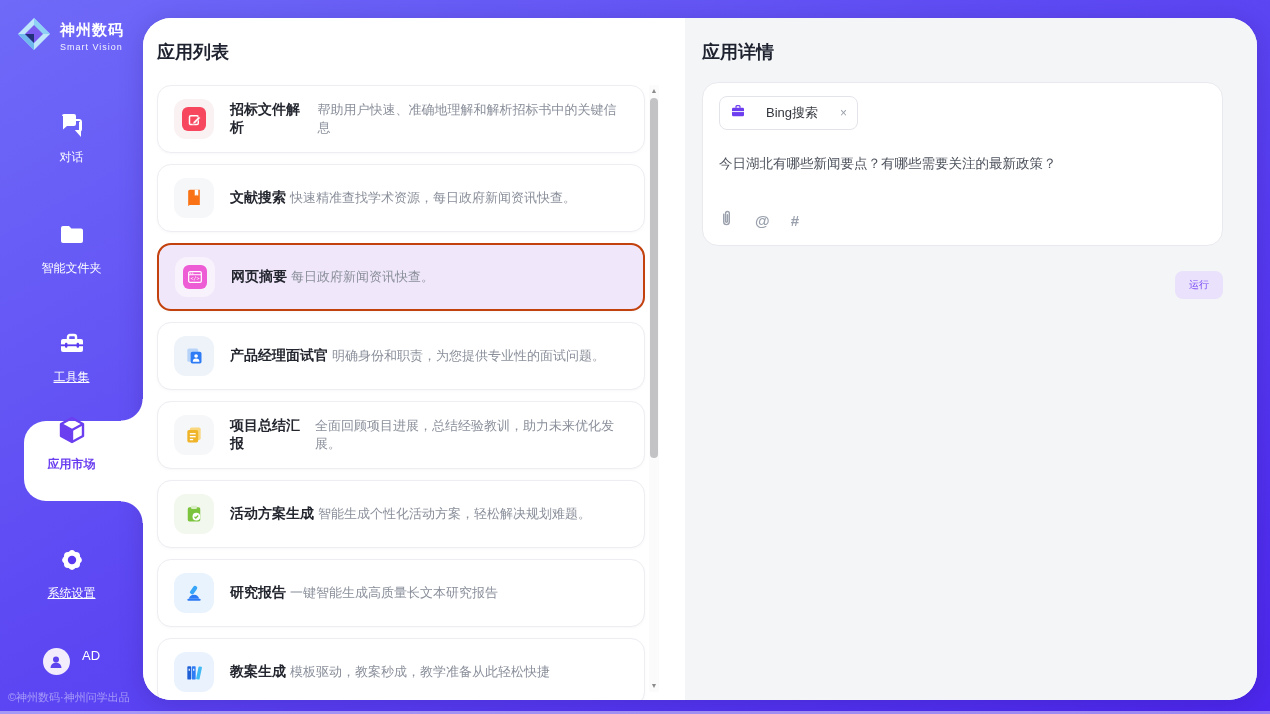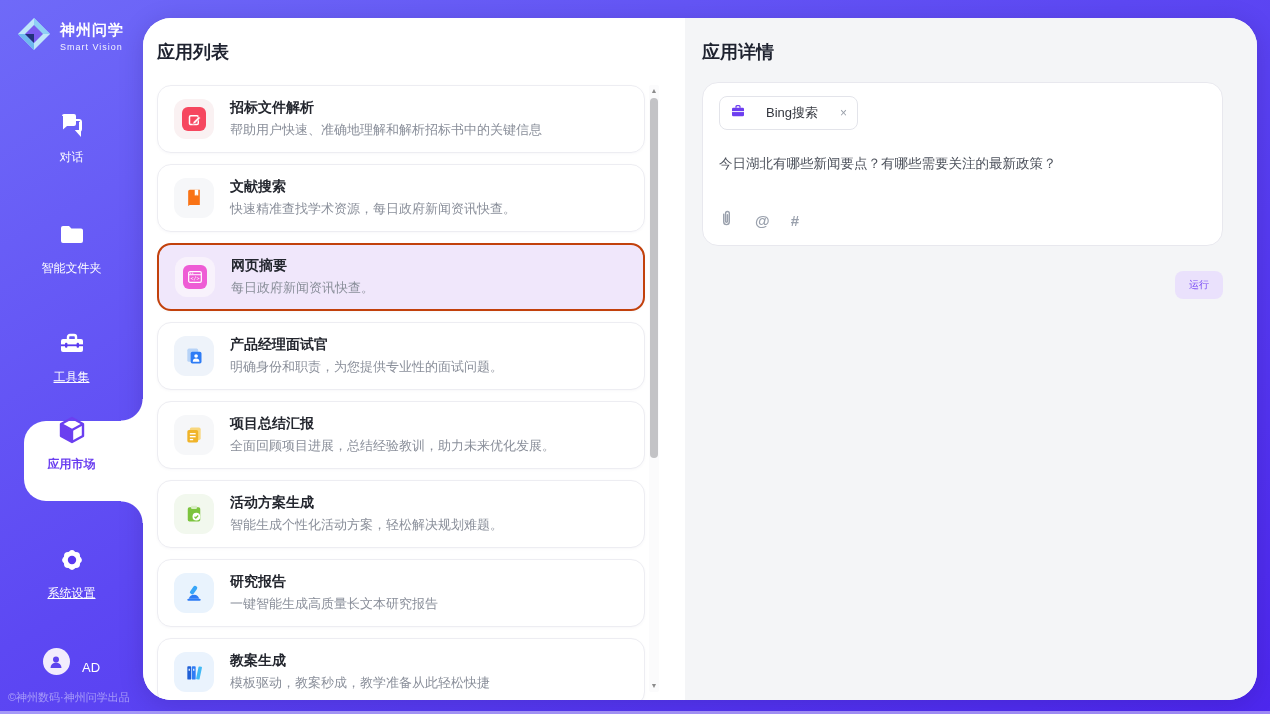--- a/index.html
+++ b/index.html
@@ -18,37 +18,37 @@
   .logo-text .en { font-size:9px; letter-spacing:1px; opacity:.92; margin-top:2px; }
   .nav-item { position:absolute; left:0; width:143px; display:flex; flex-direction:column; align-items:center; gap:7px; cursor:pointer; }
   .nav-item .label { font-size:12px; color:#fff; }
   .nav-item .label.u { text-decoration:underline; }
   .active-bubble { position:absolute; left:24px; right:0; top:421px; height:80px; background:#fff; border-radius:22px 0 0 22px; }
   .notch { position:absolute; right:0; width:22px; height:22px; }
   .notch.top { top:399px; background:radial-gradient(circle 22px at 0 0, transparent 21px, #fff 22px); }
   .notch.bot { top:501px; background:radial-gradient(circle 22px at 0 100%, transparent 21px, #fff 22px); }
   .nav-item.active { z-index:5; }
   .nav-item.active .label { color:#6b3ff0; font-weight:bold; }
-  .user-row { position:absolute; top:648px; left:0; width:143px; display:flex; align-items:flex-end; justify-content:center; gap:12px; cursor:pointer; }
+  .user-row { position:absolute; top:648px; left:0; width:143px; display:flex; align-items:flex-start; justify-content:center; gap:12px; cursor:pointer; }
   .avatar-circle { width:27px; height:27px; border-radius:50%; background:#f2ecfd; display:flex; align-items:center; justify-content:center; }
   .user-name { font-size:13px; color:#fff; }
   .side-footer { position:absolute; left:8px; bottom:9px; font-size:11px; color:rgba(255,255,255,.45); white-space:nowrap; }
 
   
   .content { position:absolute; left:143px; top:18px; width:1114px; height:682px; background:#f4f5f7; border-radius:28px; overflow:hidden; display:flex; box-shadow:0 4px 24px rgba(30,10,90,.18); }
 
   
   .list-panel { width:542px; background:#fff; position:relative; padding:22px 0 0 14px; }
   .panel-title { font-size:18px; font-weight:bold; color:#1f2330; }
   .cards { margin-top:21px; width:488px; }
   .app-card { width:488px; height:68px; background:#fff; border:1px solid #ededf2; border-radius:14px; display:flex; align-items:center; padding:0 16px; gap:16px; margin-bottom:11px; cursor:pointer; box-shadow:0 1px 3px rgba(40,40,80,.03); }
   .app-card.selected { background:#f0e7fb; border:2px solid #c2410c; }
   .app-icon { width:40px; height:40px; border-radius:12px; flex:0 0 40px; display:flex; align-items:center; justify-content:center; }
   .inner-sq { width:24px; height:24px; border-radius:6px; display:flex; align-items:center; justify-content:center; }
-  .app-text { display:flex; flex-direction:column; gap:4px; }
+  .app-text { display:flex; flex-direction:row; gap:4px; }
   .app-name { font-size:14px; font-weight:bold; color:#23262e; }
   .app-desc { font-size:13px; color:#8a8f9a; }
 
   
   .scrollbar { position:absolute; right:26px; top:67px; bottom:8px; width:10px; background:#fbfbfc; border-radius:2px; }
   .sb-arrow { position:absolute; left:0; width:10px; height:12px; font-size:7px; color:#8c8c8c; text-align:center; line-height:12px; cursor:pointer; }
   .sb-arrow.up { top:0; }
   .sb-arrow.down { bottom:0; }
   .sb-thumb { position:absolute; left:1px; top:13px; width:8px; height:360px; background:#c3c3c6; border-radius:4px; cursor:pointer; }
 
@@ -73,21 +73,21 @@
     <span>
       <svg width="36" height="36" viewBox="0 0 36 36">
         <polygon points="18,2 34,18 18,34 2,18" fill="#bfe6fa"></polygon>
         <polygon points="18,2 34,18 18,18" fill="#8fd0f5"></polygon>
         <polygon points="2,18 18,18 18,34" fill="#6fb9ef"></polygon>
         <polygon points="18,9 27,18 18,27 9,18" fill="#7b5cf0"></polygon>
         <polygon points="9,18 18,18 18,27" fill="#22307a"></polygon>
       </svg>
     </span>
     <span class="logo-text">
-      <div class="cn">神州问学</div>
+      <div class="cn">神州数码</div>
       <div class="en">Smart Vision</div>
     </span>
   </div>
 
   <div class="active-bubble"></div>
   <div class="notch top"></div>
   <div class="notch bot"></div>
 
   <div class="nav-item" style="top:110px">
     <span>

